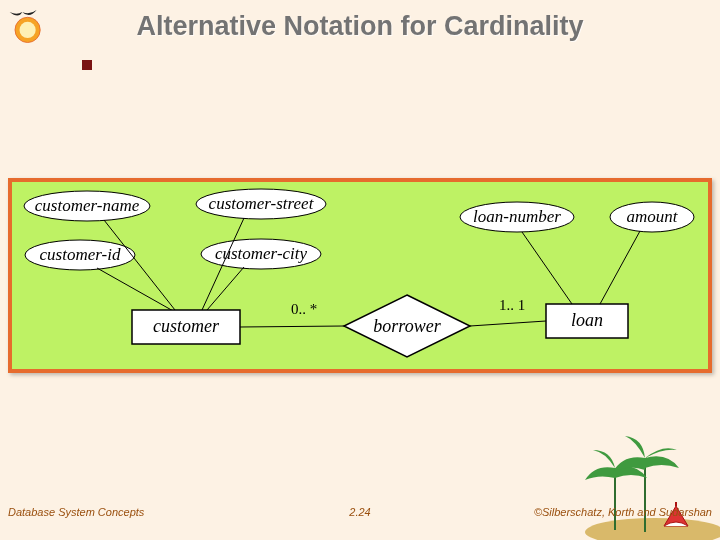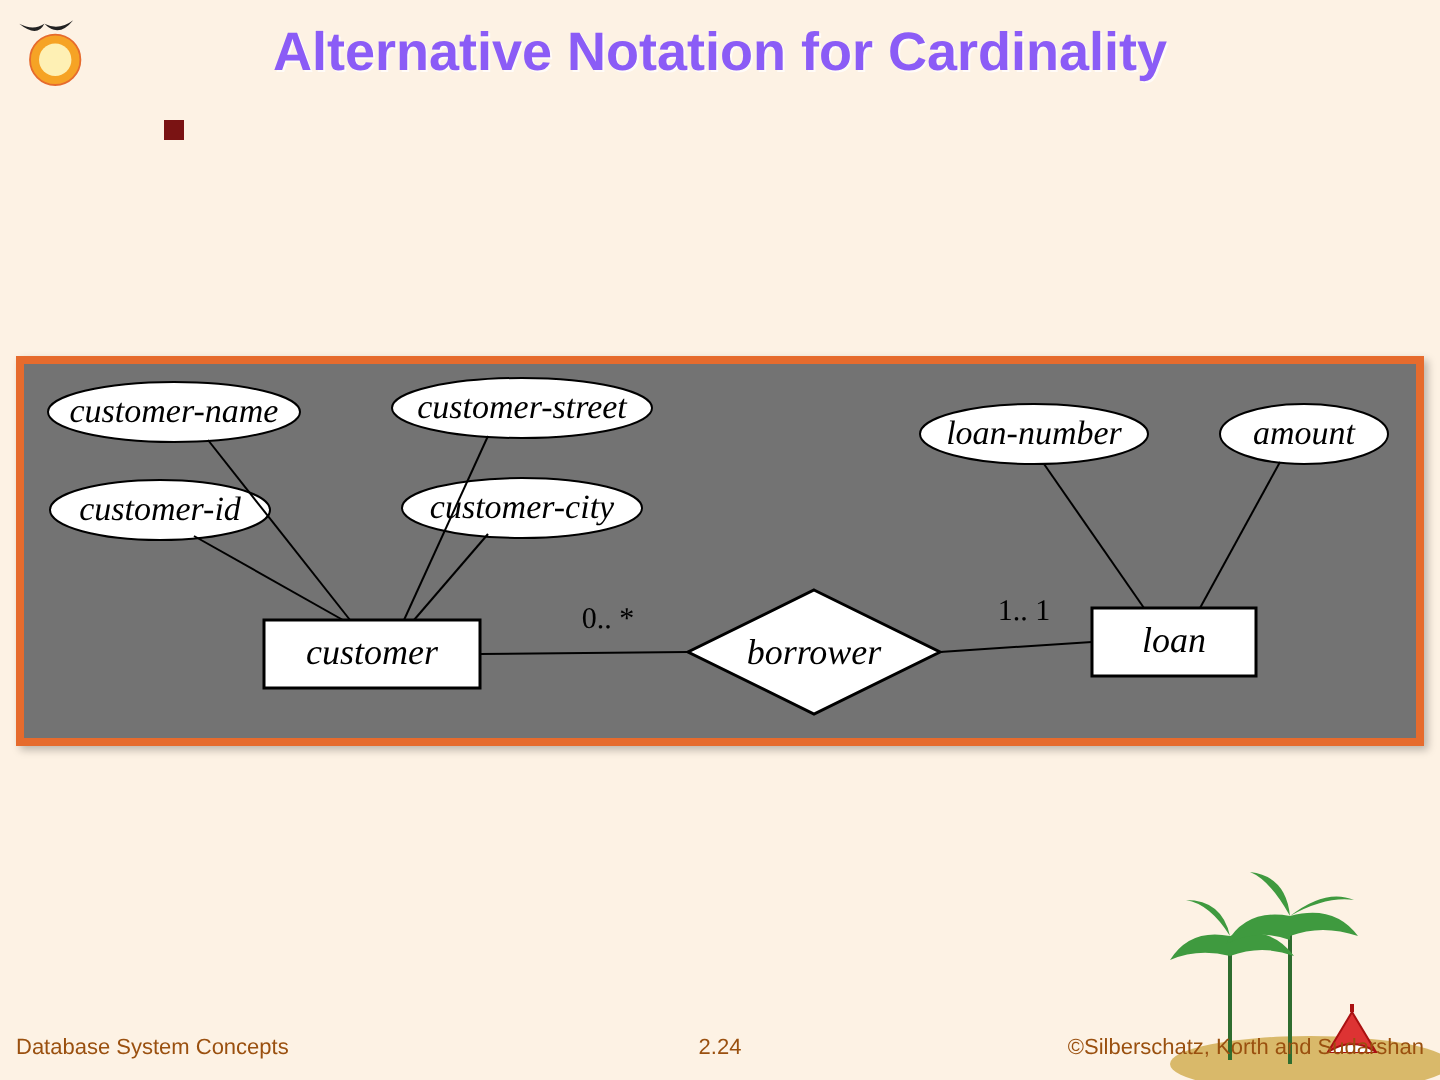--- a/index.html
+++ b/index.html
@@ -6,21 +6,21 @@
   body {
     width: 720px;
     height: 540px;
     background: #fdf2e4;
     font-family: Arial, Helvetica, sans-serif;
     position: relative;
     overflow: hidden;
   }
   .title {
     text-align: center;
-    color: #8b5cf6;
+    color: #737373;
     font-weight: bold;
     font-size: 27px;
     padding-top: 10px;
     line-height: 1.2;
     text-shadow: 1px 1px 0 rgba(255,255,255,0.7);
   }
   .bullet-row {
     display: flex;
     align-items: center;
     margin: 18px 0 0 82px;
@@ -32,34 +32,35 @@
     height: 10px;
     background: #7a1313;
     margin-right: 12px;
   }
   .diagram-frame {
     position: absolute;
     top: 178px;
     left: 8px;
     width: 704px;
     height: 195px;
-    background: #737373;
+    background: #bef264;
     border: 4px solid #e66b2d;
     box-shadow: 2px 2px 4px rgba(0,0,0,0.25);
   }
   .diagram-frame svg { width:100%; height:100%; display:block; }
   .footer {
     position: absolute;
-    bottom: 10px;
+    bottom: 22px;
     width: 100%;
     display: flex;
     justify-content: space-between;
     font-size: 11px;
     color: #9a500f;
     padding: 0 8px;
+    font-style: italic;
   }
   .footer .mid { position:absolute; left:50%; transform:translateX(-50%); }
 
   
   .sun { position:absolute; top:6px; left:6px; width:54px; height:46px; }
   .beach { position:absolute; bottom:0; right:0; width:160px; height:110px; }
 
   text.attr, text.ent, text.card { font-family: "Times New Roman", serif; }
   text.attr { font-style: italic; font-size: 17px; }
   text.ent  { font-style: italic; font-size: 18px; }

